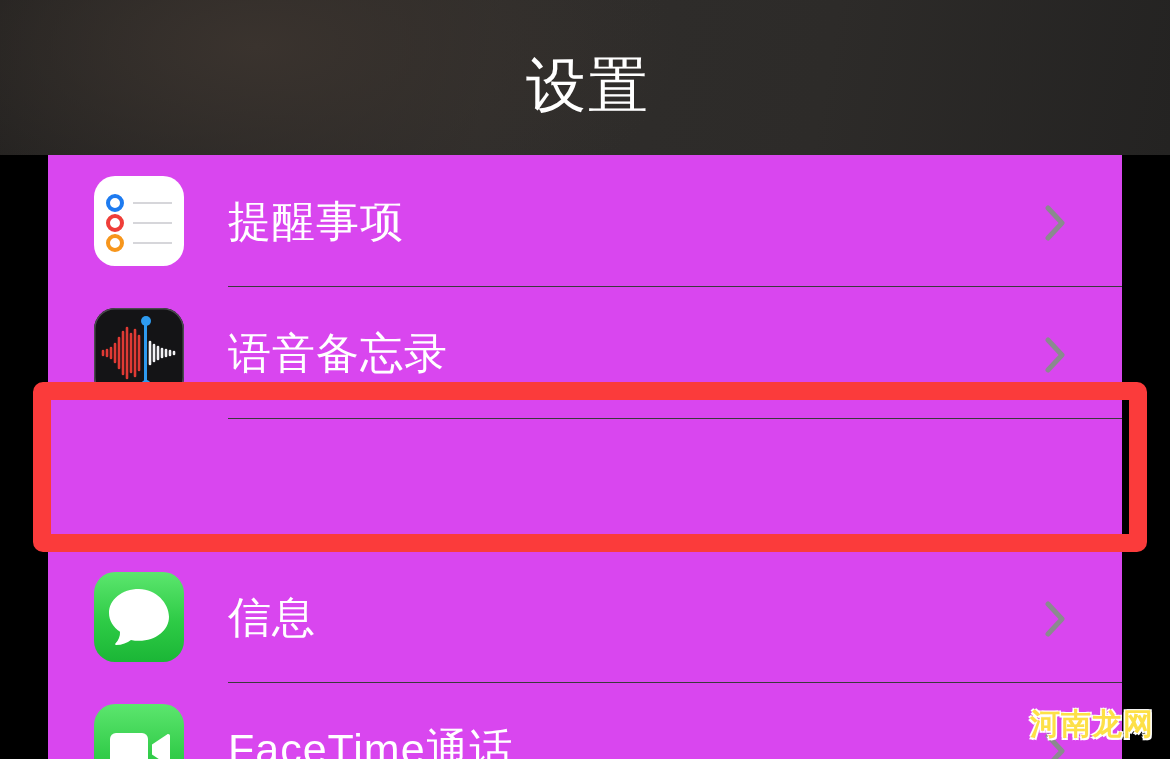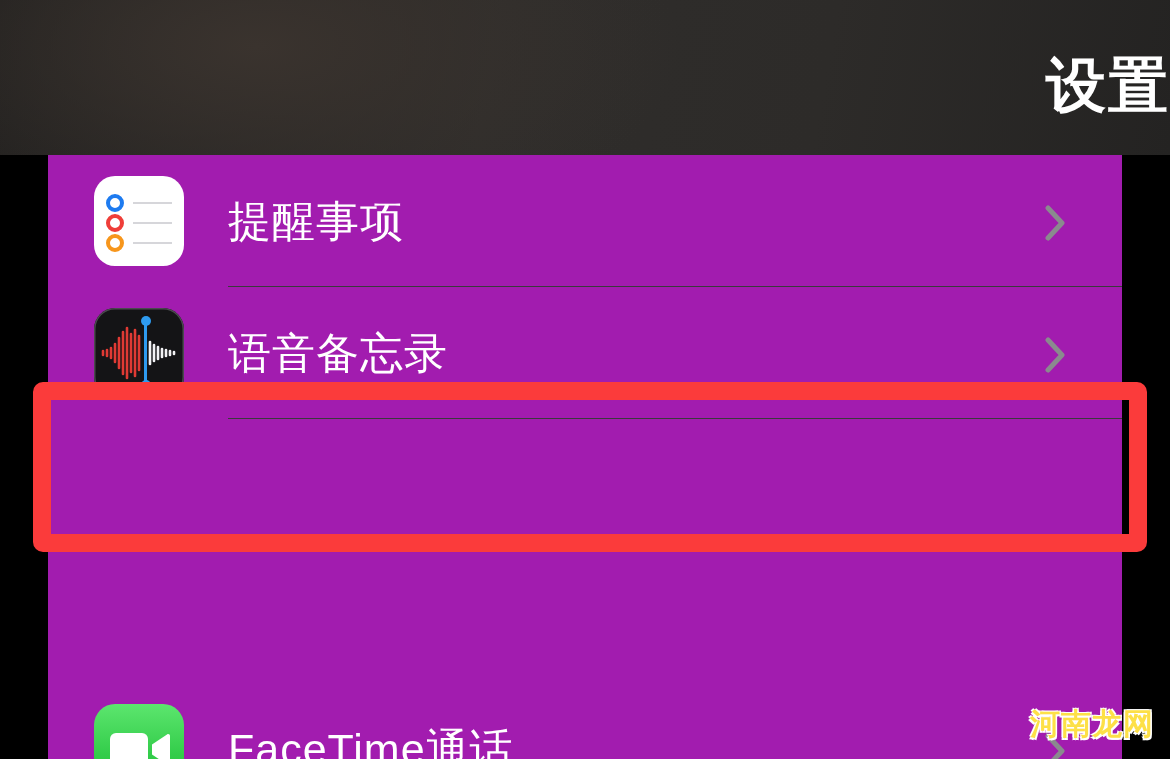--- a/index.html
+++ b/index.html
@@ -23,44 +23,44 @@
     height: 155px;
     background:
       radial-gradient(ellipse 620px 300px at 22% 30%, #3a332e 0%, rgba(58,51,46,0) 68%),
       linear-gradient(100deg, #201f1e 0%, #2f2d2b 42%, #2d2b29 70%, #242322 100%);
     overflow: hidden;
   }
   .nav-title {
     position: absolute;
     left: 6px; right: 0;
     top: 56px;
-    text-align: right;
+    text-align: center;
     color: #ffffff;
     font-size: 60px;
-    font-weight: 700;
+    font-weight: 400;
     letter-spacing: 2px;
     line-height: 1;
     white-space: nowrap;
   }
 
   
   .page-bg {
     position: absolute;
     left: 0; top: 155px;
     width: 1170px;
     height: 604px;
     background: #000000;
   }
   .settings-panel {
     position: absolute;
     left: 48px;
     top: 155px;
     width: 1074px;
     height: 604px;
-    background: #a21caf;
+    background: #d946ef;
     overflow: hidden;
   }
 
   .row {
     position: absolute;
     left: 0;
     width: 1074px;
     height: 132px;
   }
   .row .icon-wrap {
@@ -270,20 +270,36 @@
     <div class="row-label">语音备忘录</div>
     <div class="chevron">
       <svg width="22" height="36" viewBox="0 0 22 36">
           <path d="M3 3 L17 18 L3 33" fill="none" stroke="#8a8a8e" stroke-width="5" stroke-linecap="round" stroke-linejoin="round"></path>
         </svg>
     </div>
     <div class="divider" style="top:131px;"></div>
   </div>
 
 
+  <div class="row" style="top:396px;">
+    <div class="icon-wrap">
+      <div class="app-icon ic-msg">
+        <svg class="icon-glyph" viewBox="0 0 90 90">
+          <path d="M45 17c-17.1 0-30 10.6-30 24 0 7.6 4.2 14.3 11 18.7 .3 4.2-1.4 8.5-4.6 11.9-.5 .6-.2 1.5 .6 1.5 6.1-.2 11.4-2.3 15-5.2 2.5 .6 5.2 .9 8 .9 17.1 0 30-10.6 30-24S62.1 17 45 17z" fill="#ffffff"></path>
+        </svg>
+      </div>
+    </div>
+    <div class="row-label">信息</div>
+    <div class="chevron">
+      <svg width="22" height="36" viewBox="0 0 22 36">
+          <path d="M3 3 L17 18 L3 33" fill="none" stroke="#8a8a8e" stroke-width="5" stroke-linecap="round" stroke-linejoin="round"></path>
+        </svg>
+    </div>
+    <div class="divider" style="top:131px;"></div>
+  </div>
 
   <div class="row" style="top:528px;">
     <div class="icon-wrap">
       <div class="app-icon ic-ft">
         <svg class="icon-glyph" viewBox="0 0 90 90">
           <rect x="16" y="29" width="38" height="33" rx="6" fill="#ffffff"></rect>
           <path d="M58 40.5 L73 30.5 C74.5 29.5 76 30.4 76 32 L76 59 C76 60.6 74.5 61.5 73 60.5 L58 50.5 Z" fill="#ffffff"></path>
         </svg>
       </div>
     </div>

